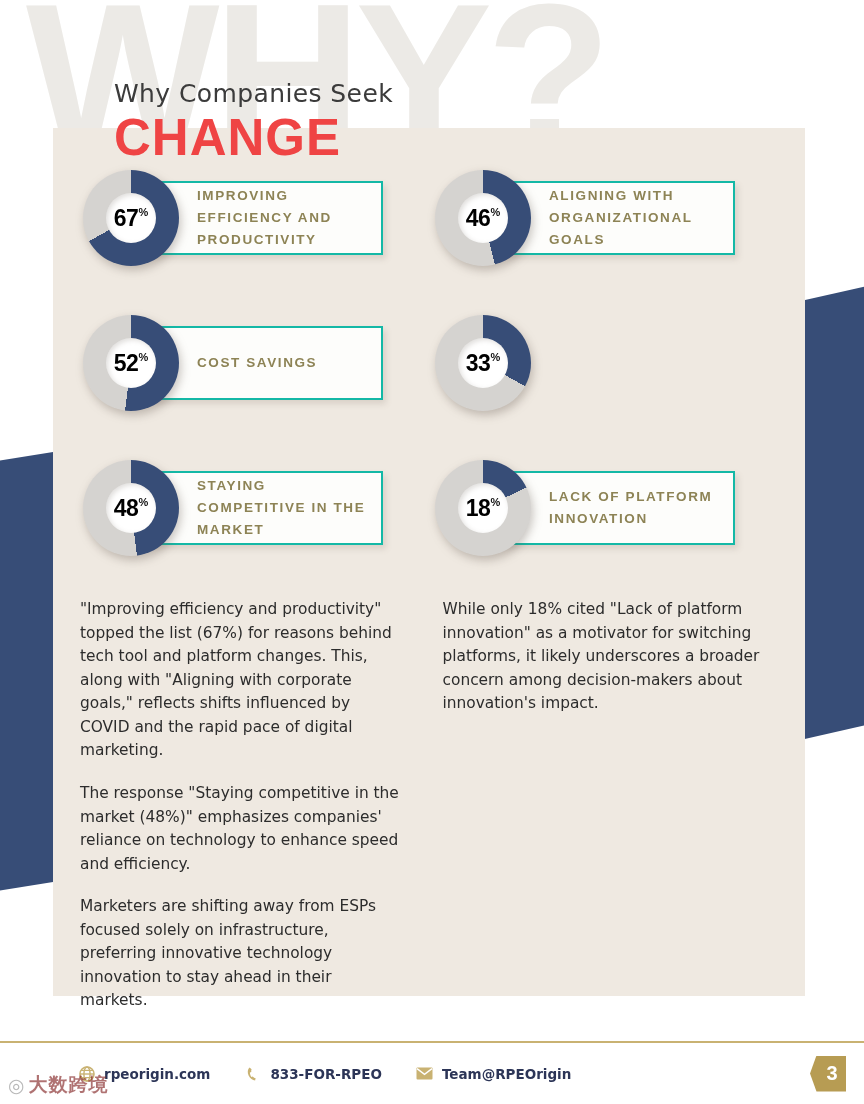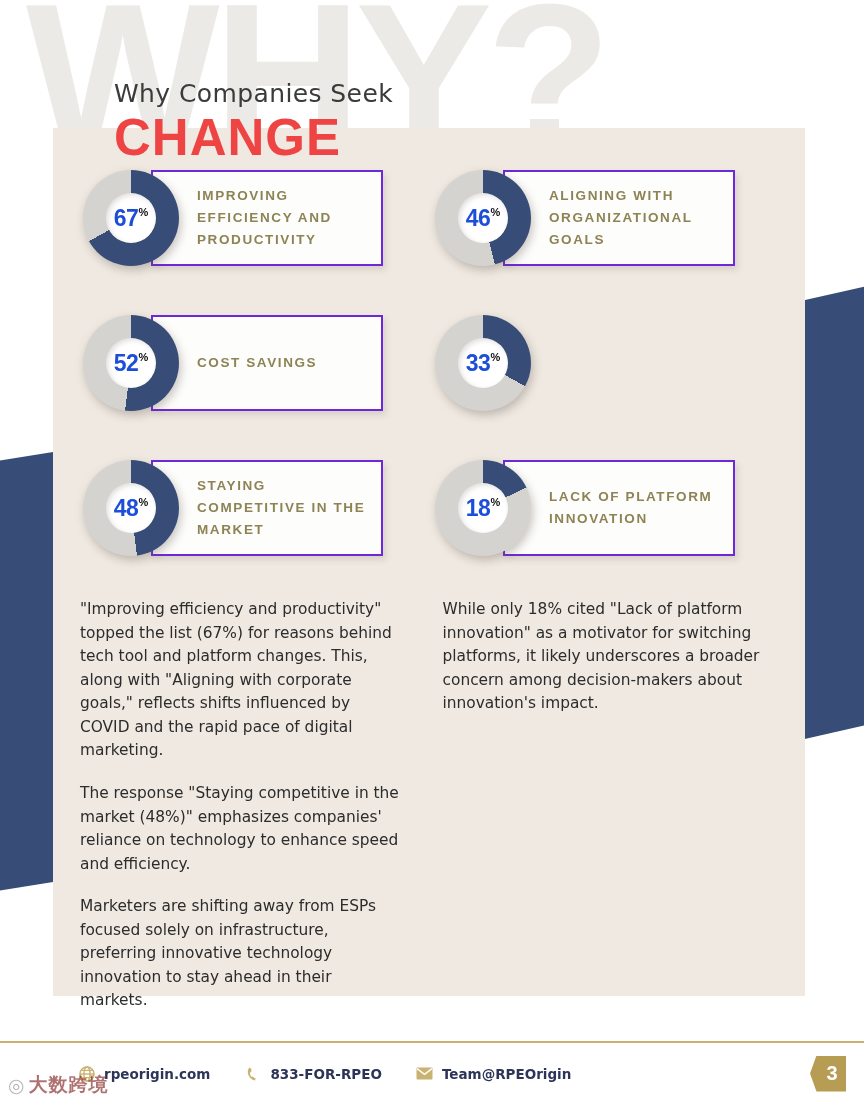--- a/index.html
+++ b/index.html
@@ -113,42 +113,42 @@
     border-radius:50%;
     background:#ffffff;
     box-shadow: inset 2px 2px 5px rgba(120,110,100,.22);
     display:flex;
     align-items:center;
     justify-content:center;
   }
   .donut .num {
     font-size:23px;
     font-weight:bold;
-    color:#1d4ed8;
+    color:#000000;
     letter-spacing:-.5px;
     line-height:1;
     font-family:"Liberation Sans", sans-serif;
   }
   .donut .pct {
     font-size:11px;
     font-weight:bold;
     color:#111111;
     position:relative;
     top:-6px;
     left:0px;
   }
 
   .label-box {
     position:relative;
     margin-left:-28px;
-    height:96px;
+    height:74px;
     flex:1 1 auto;
     max-width:232px;
     background:#fdfdfb;
-    border:2px solid #6d28d9;
+    border:2px solid #14b8a6;
     display:flex;
     align-items:center;
     z-index:2;
     box-shadow:3px 4px 6px rgba(120,108,96,.18);
   }
   .label-box .txt {
     padding-left:44px;
     padding-right:10px;
     font-size:13.5px;
     font-weight:bold;

